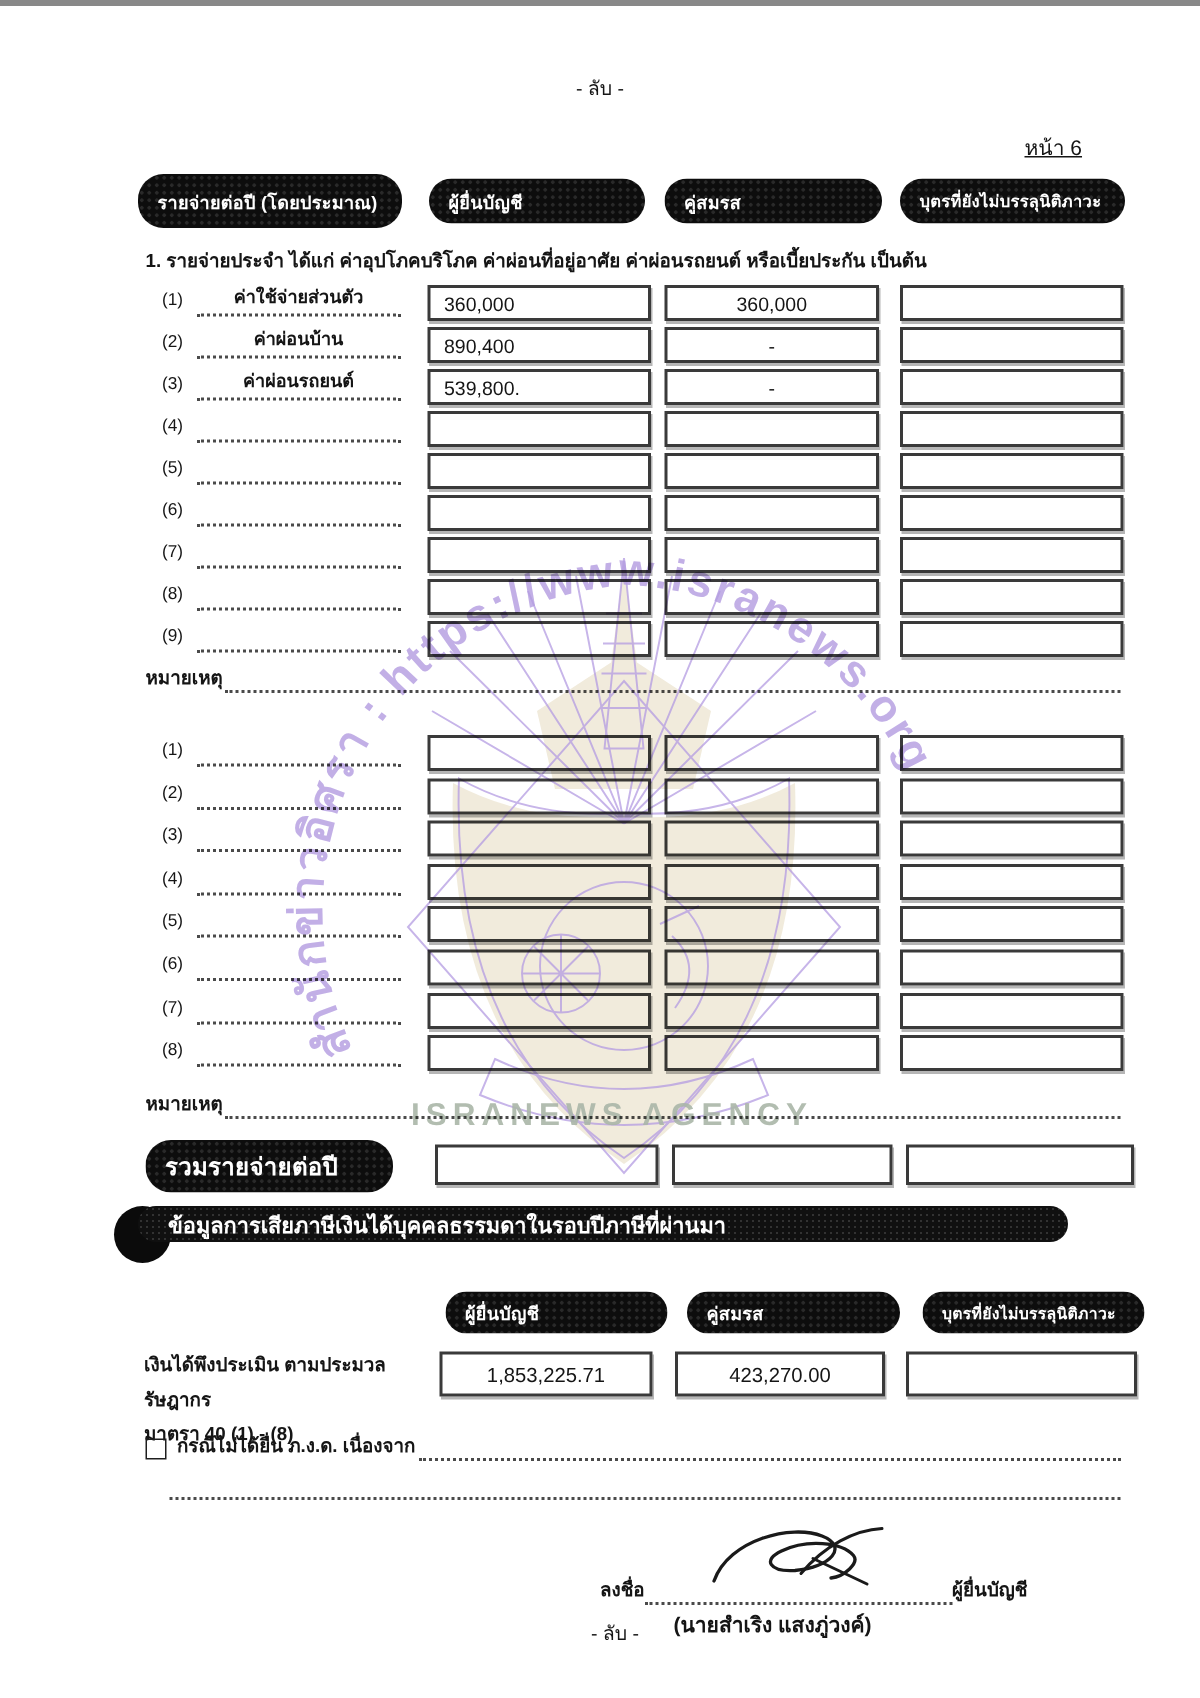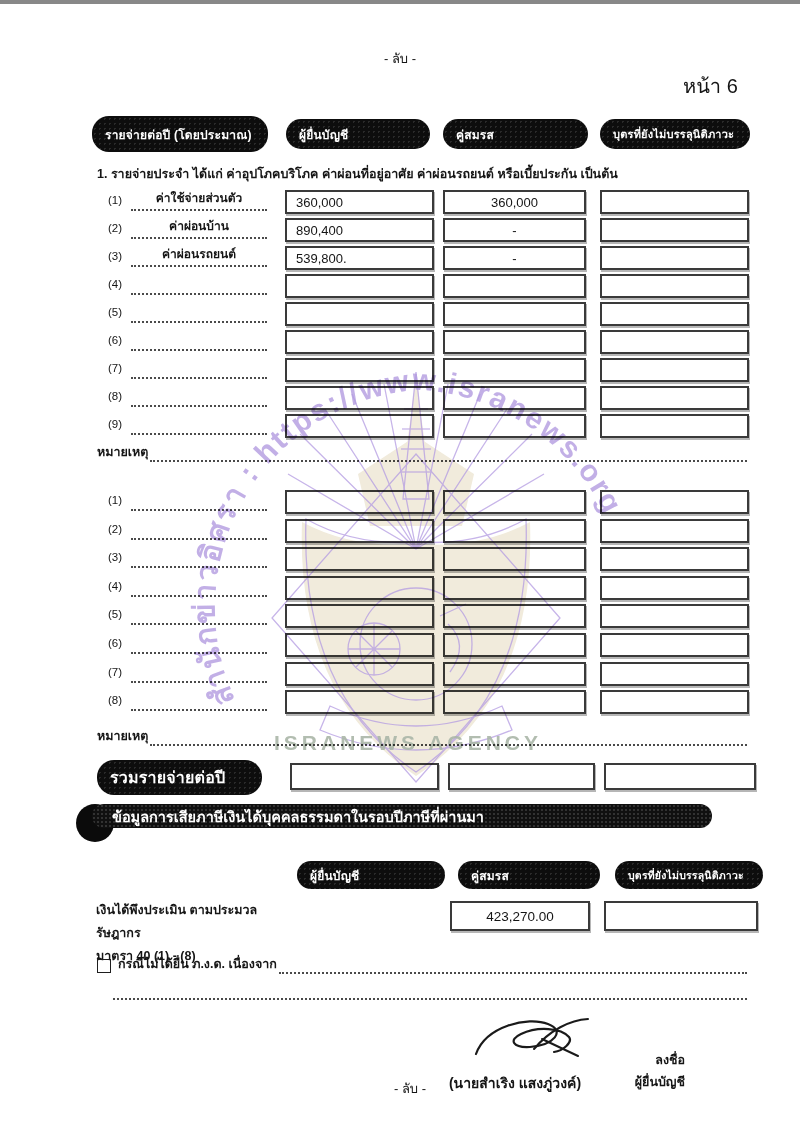--- a/index.html
+++ b/index.html
@@ -4,21 +4,21 @@
 <style>
   html,body{margin:0;padding:0;background:#888;}
   .page{
     position:relative; width:800px; height:1132px; margin:4px auto;
     background:#fff; overflow:hidden;
     font-family:"Liberation Sans","DejaVu Sans",sans-serif; color:#151515;
   }
   .abs{position:absolute;}
   
   .secret-top{top:44px; left:0; width:800px; text-align:center; font-size:13px;}
-  .page-num{top:66px; left:683px; font-size:20px;}
+  .page-num{top:83px; left:683px; font-size:14px;text-decoration:underline;}
   .secret-bottom{top:1074px; left:378px; width:64px; text-align:center; font-size:13px;}
   
   .badge{
     background:#0d0d0d; color:#fff; border-radius:17px;
     display:flex; align-items:center; padding:0 10px 0 13px;
     font-weight:bold; letter-spacing:.2px; box-sizing:border-box;
     background-image:radial-gradient(rgba(255,255,255,.12) 1px, transparent 1px);
     background-size:5px 5px;
   }
   .badge-main  {top:112px; left:92px;  width:176px; height:36px; font-size:12px;}
@@ -70,21 +70,21 @@
   .il{top:895px;}
   .income-row{top:897px; left:0; width:800px; height:34px;}
   .ic1{left:293px; width:138px; height:26px; font-size:13.5px; justify-content:center;}
   .ic2{left:450px; width:136px; height:26px; font-size:13.5px; justify-content:center;}
   .ic3{left:604px; width:150px; height:26px; font-size:13.5px; justify-content:center;}
   .chk-row{top:950px; left:97px; width:650px; display:flex; align-items:flex-end; font-size:12.5px; font-weight:bold;}
   .checkbox{width:12px; height:12px; border:1.6px solid #1e1e1e; margin:0 7px 1px 0; flex:none;}
   .chk-dots{flex:1; border-bottom:2px dotted #4a4a4a; height:14px; margin-left:2px;}
   .dotted-line2{top:984px; left:113px; width:634px; border-bottom:2px dotted #4a4a4a; height:10px;}
   
-  .sign-row{top:1046px; left:400px; width:285px; display:flex; align-items:flex-end; font-size:12.5px; font-weight:bold;flex-direction:column;}
+  .sign-row{top:1046px; left:400px; width:285px; display:flex; align-items:flex-end; font-size:12.5px; font-weight:bold;}
   .sign-dots{flex:1; border-bottom:2px dotted #4a4a4a; height:14px;}
   .signer-name{top:1068px; left:440px; width:150px; text-align:center; font-weight:bold; font-size:14px;}
   .sig-svg{top:1010px; left:468px;}
   
   .watermark{top:0; left:0; pointer-events:none; mix-blend-mode:multiply;}
 </style>
 </head>
 <body>
 
 <div class="page">
@@ -260,20 +260,21 @@
 
   <div class="abs badge badge-t1">ผู้ยื่นบัญชี</div>
   <div class="abs badge badge-t2">คู่สมรส</div>
   <div class="abs badge badge-t3">บุตรที่ยังไม่บรรลุนิติภาวะ</div>
 
   <div class="abs income-label il">
     <div>เงินได้พึงประเมิน ตามประมวลรัษฎากร</div>
     <div>มาตรา 40 (1) - (8)</div>
   </div>
   <div class="abs income-row">
+    <div class="cell ic1">1,853,225.71</div>
     <div class="cell ic2">423,270.00</div>
     <div class="cell ic3"></div>
   </div>
 
   <div class="abs chk-row">
     <span class="checkbox"></span>
     <span>กรณีไม่ได้ยื่น ภ.ง.ด. เนื่องจาก</span>
     <span class="chk-dots"></span>
   </div>
   <div class="abs dotted-line2"></div>

